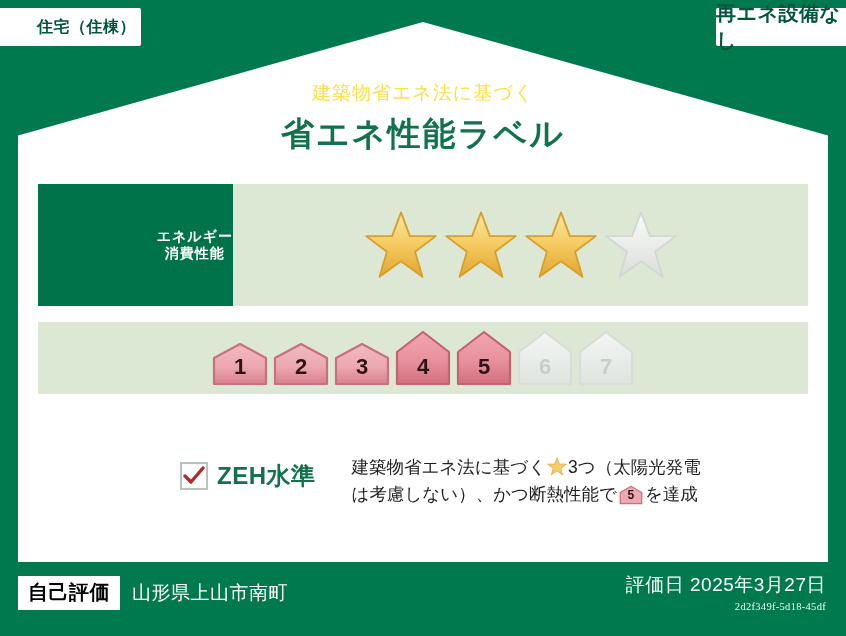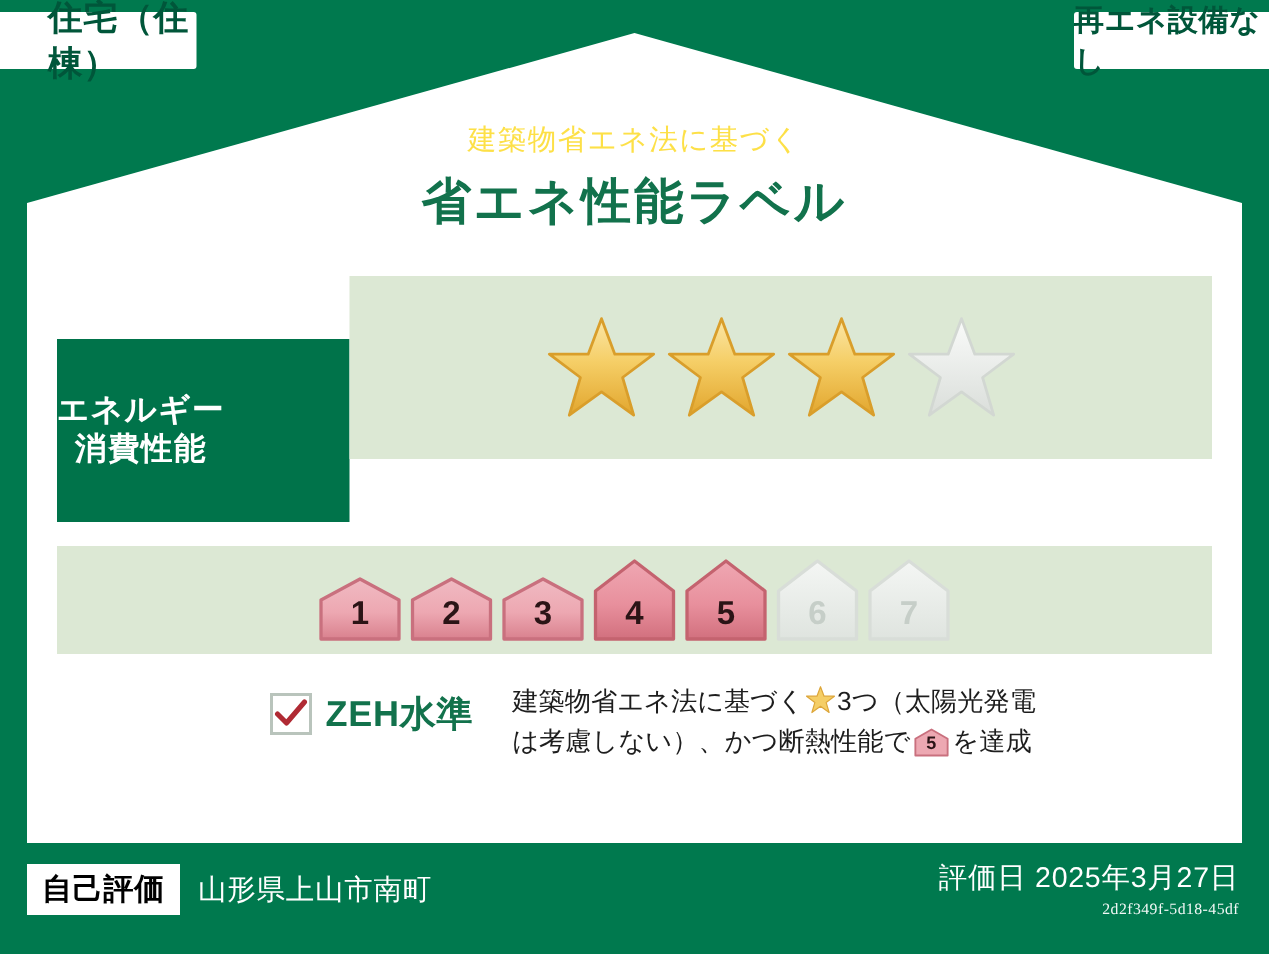--- a/index.html
+++ b/index.html
@@ -36,22 +36,22 @@
     background: #ffffff;
     color: #00563A;
     font-weight: bold;
     display: flex;
     align-items: center;
     justify-content: center;
     letter-spacing: 0.5px;
   }
   .tag-left {
     left: 0px; top: 8px;
-    width: 131px; height: 38px;
-    font-size: 23px;
+    width: 141px; height: 38px;
+    font-size: 16px;
     border-top-right-radius: 2px;
     border-bottom-right-radius: 2px;
     padding-left: 32px;
   }
   .tag-right {
     right: 0px; top: 8px;
     width: 130px; height: 38px;
     font-size: 20px;
     border-top-left-radius: 2px;
     border-bottom-left-radius: 2px;
@@ -88,29 +88,28 @@
   }
   .rating-row {
     display: flex;
     align-items: stretch;
     margin-bottom: 16px;
   }
   .row-label {
     background: #00734A;
     color: #ffffff;
     font-weight: bold;
-    font-size: 21px;
+    font-size: 14px;
     line-height: 1.25;
     display: flex;
     align-items: center;
-    justify-content: flex-start;
+    justify-content: flex-end;
     text-align: center;
     flex: 0 0 195px;
     letter-spacing: 1px;
-    margin-top: 42px;
   }
   .row-value {
     background: #DCE8D4;
     flex: 1 1 auto;
     display: flex;
     align-items: center;
     justify-content: center;
   }
   .row-energy .row-label { height: 122px; }
   .row-energy .row-value { height: 122px; }
@@ -142,21 +141,21 @@
   }
   .grade.off .num { color: #C6CEC8; }
 
   
   .zeh {
     position: absolute;
     left: 160px;
     top: 450px;
     display: flex;
     align-items: flex-start;
-    gap: 26px;
+    gap: 36px;
     padding-left: 20px;
   }
   .zeh-check {
     display: flex;
     align-items: center;
     gap: 9px;
     padding-top: 10px;
   }
   .checkbox {
     width: 28px; height: 28px;

